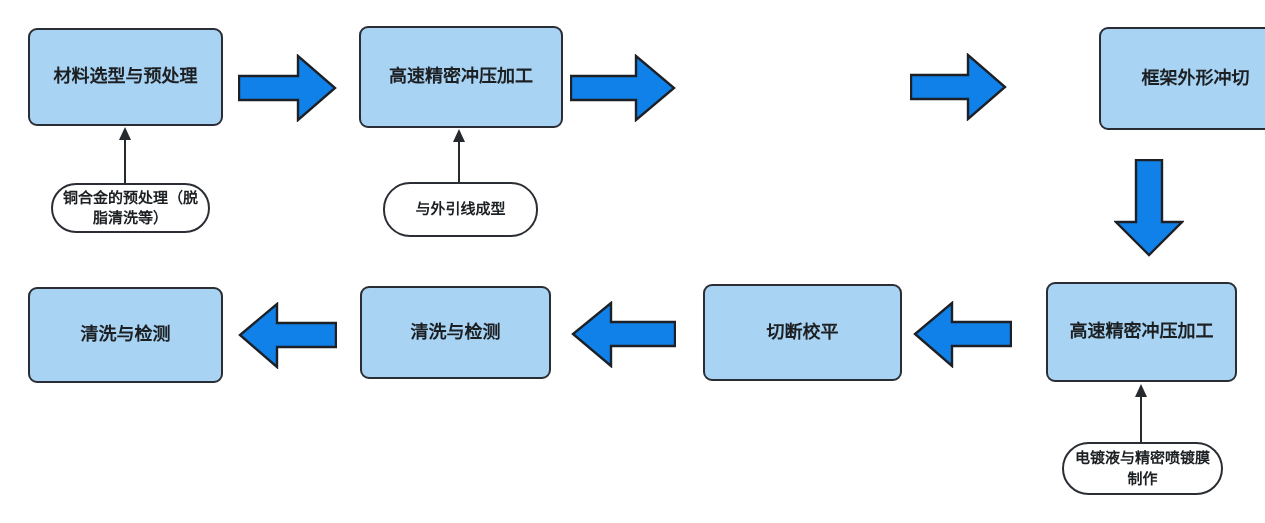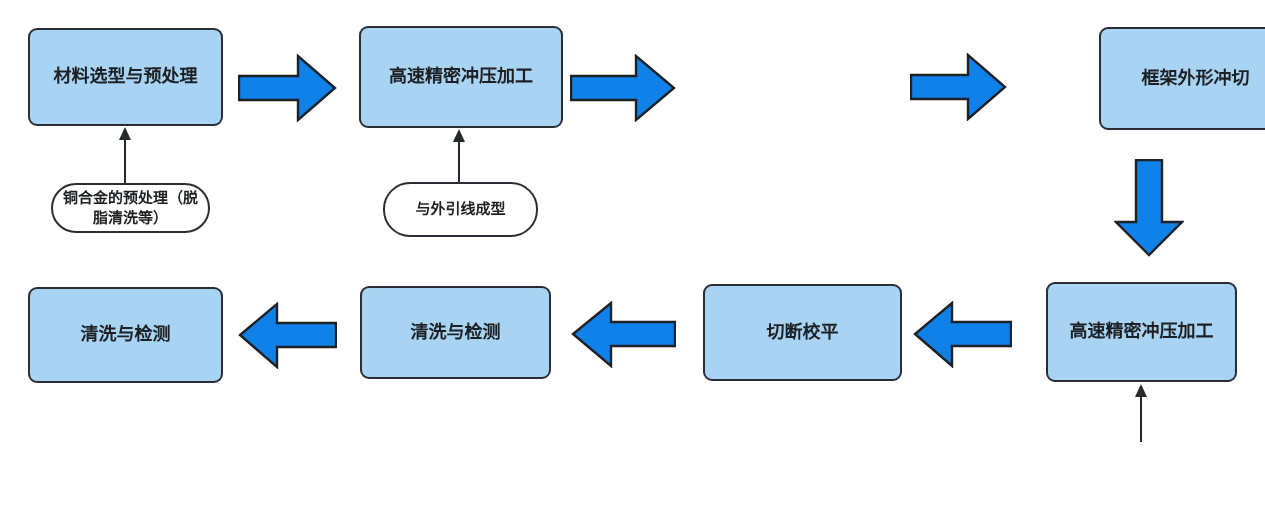--- a/index.html
+++ b/index.html
@@ -179,14 +179,18 @@
 
   <div class="annotation" style="left:51px;top:183px;width:159px;height:50px">
     <span class="annotation-label">铜合金的预处理（脱
 脂清洗等）</span>
   </div>
 
   <div class="annotation" style="left:383px;top:182px;width:155px;height:55px">
     <span class="annotation-label">与外引线成型</span>
   </div>
 
+  <div class="annotation" style="left:1062px;top:442px;width:161px;height:53px">
+    <span class="annotation-label">电镀液与精密喷镀膜
+制作</span>
+  </div>
 
 </div>
 
 </body></html>

